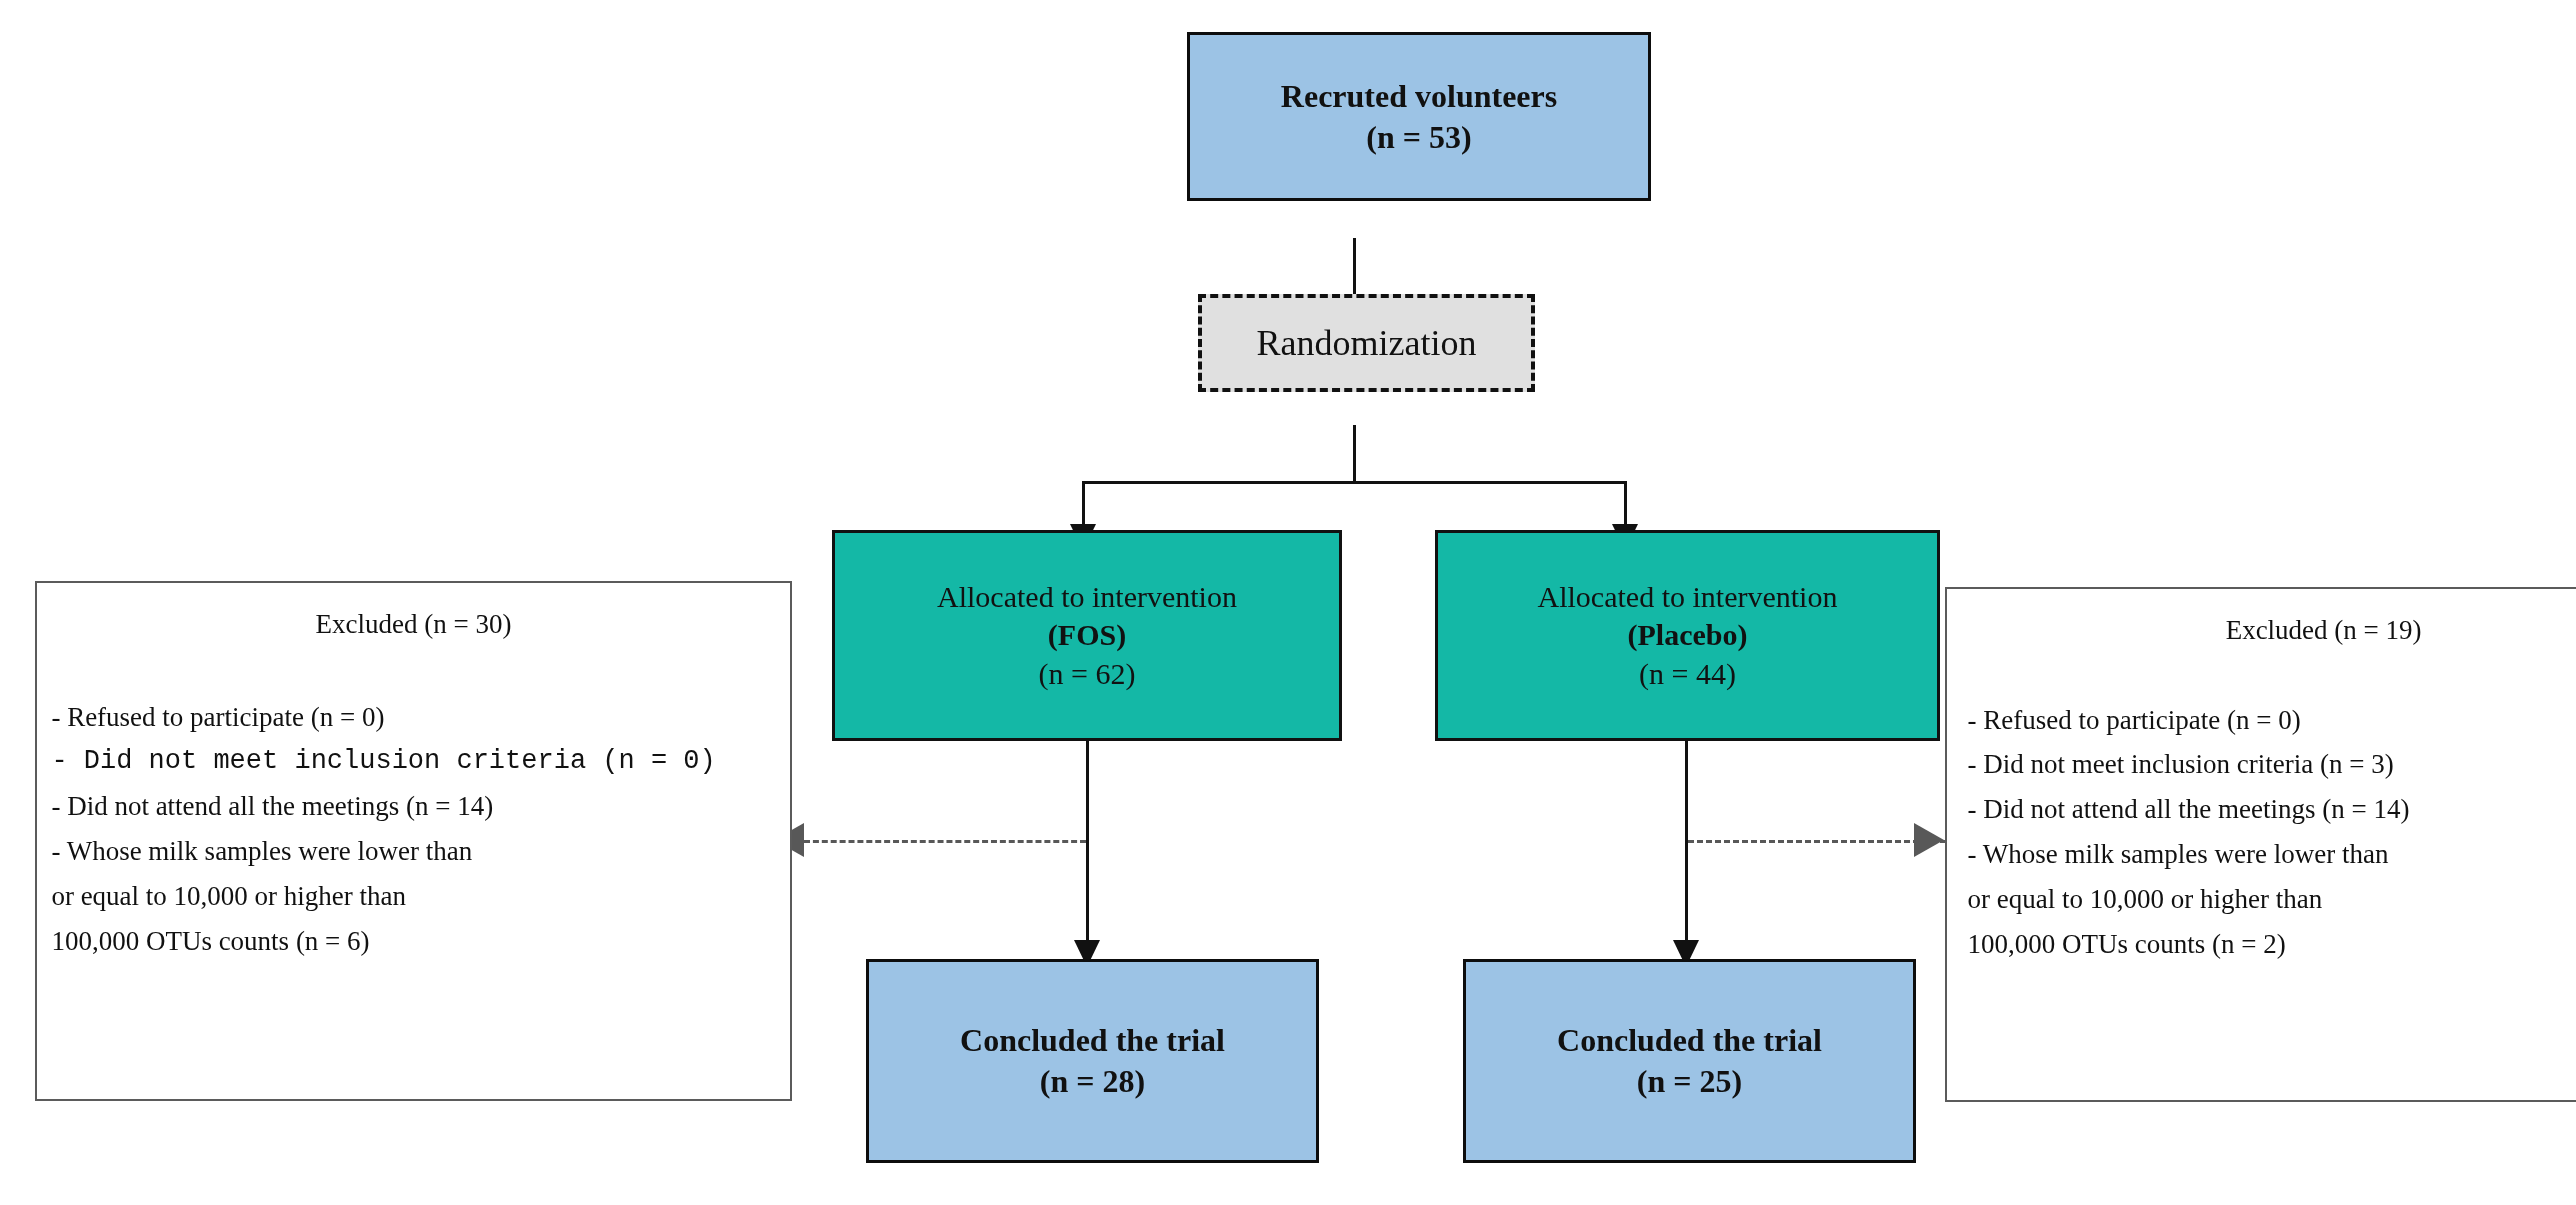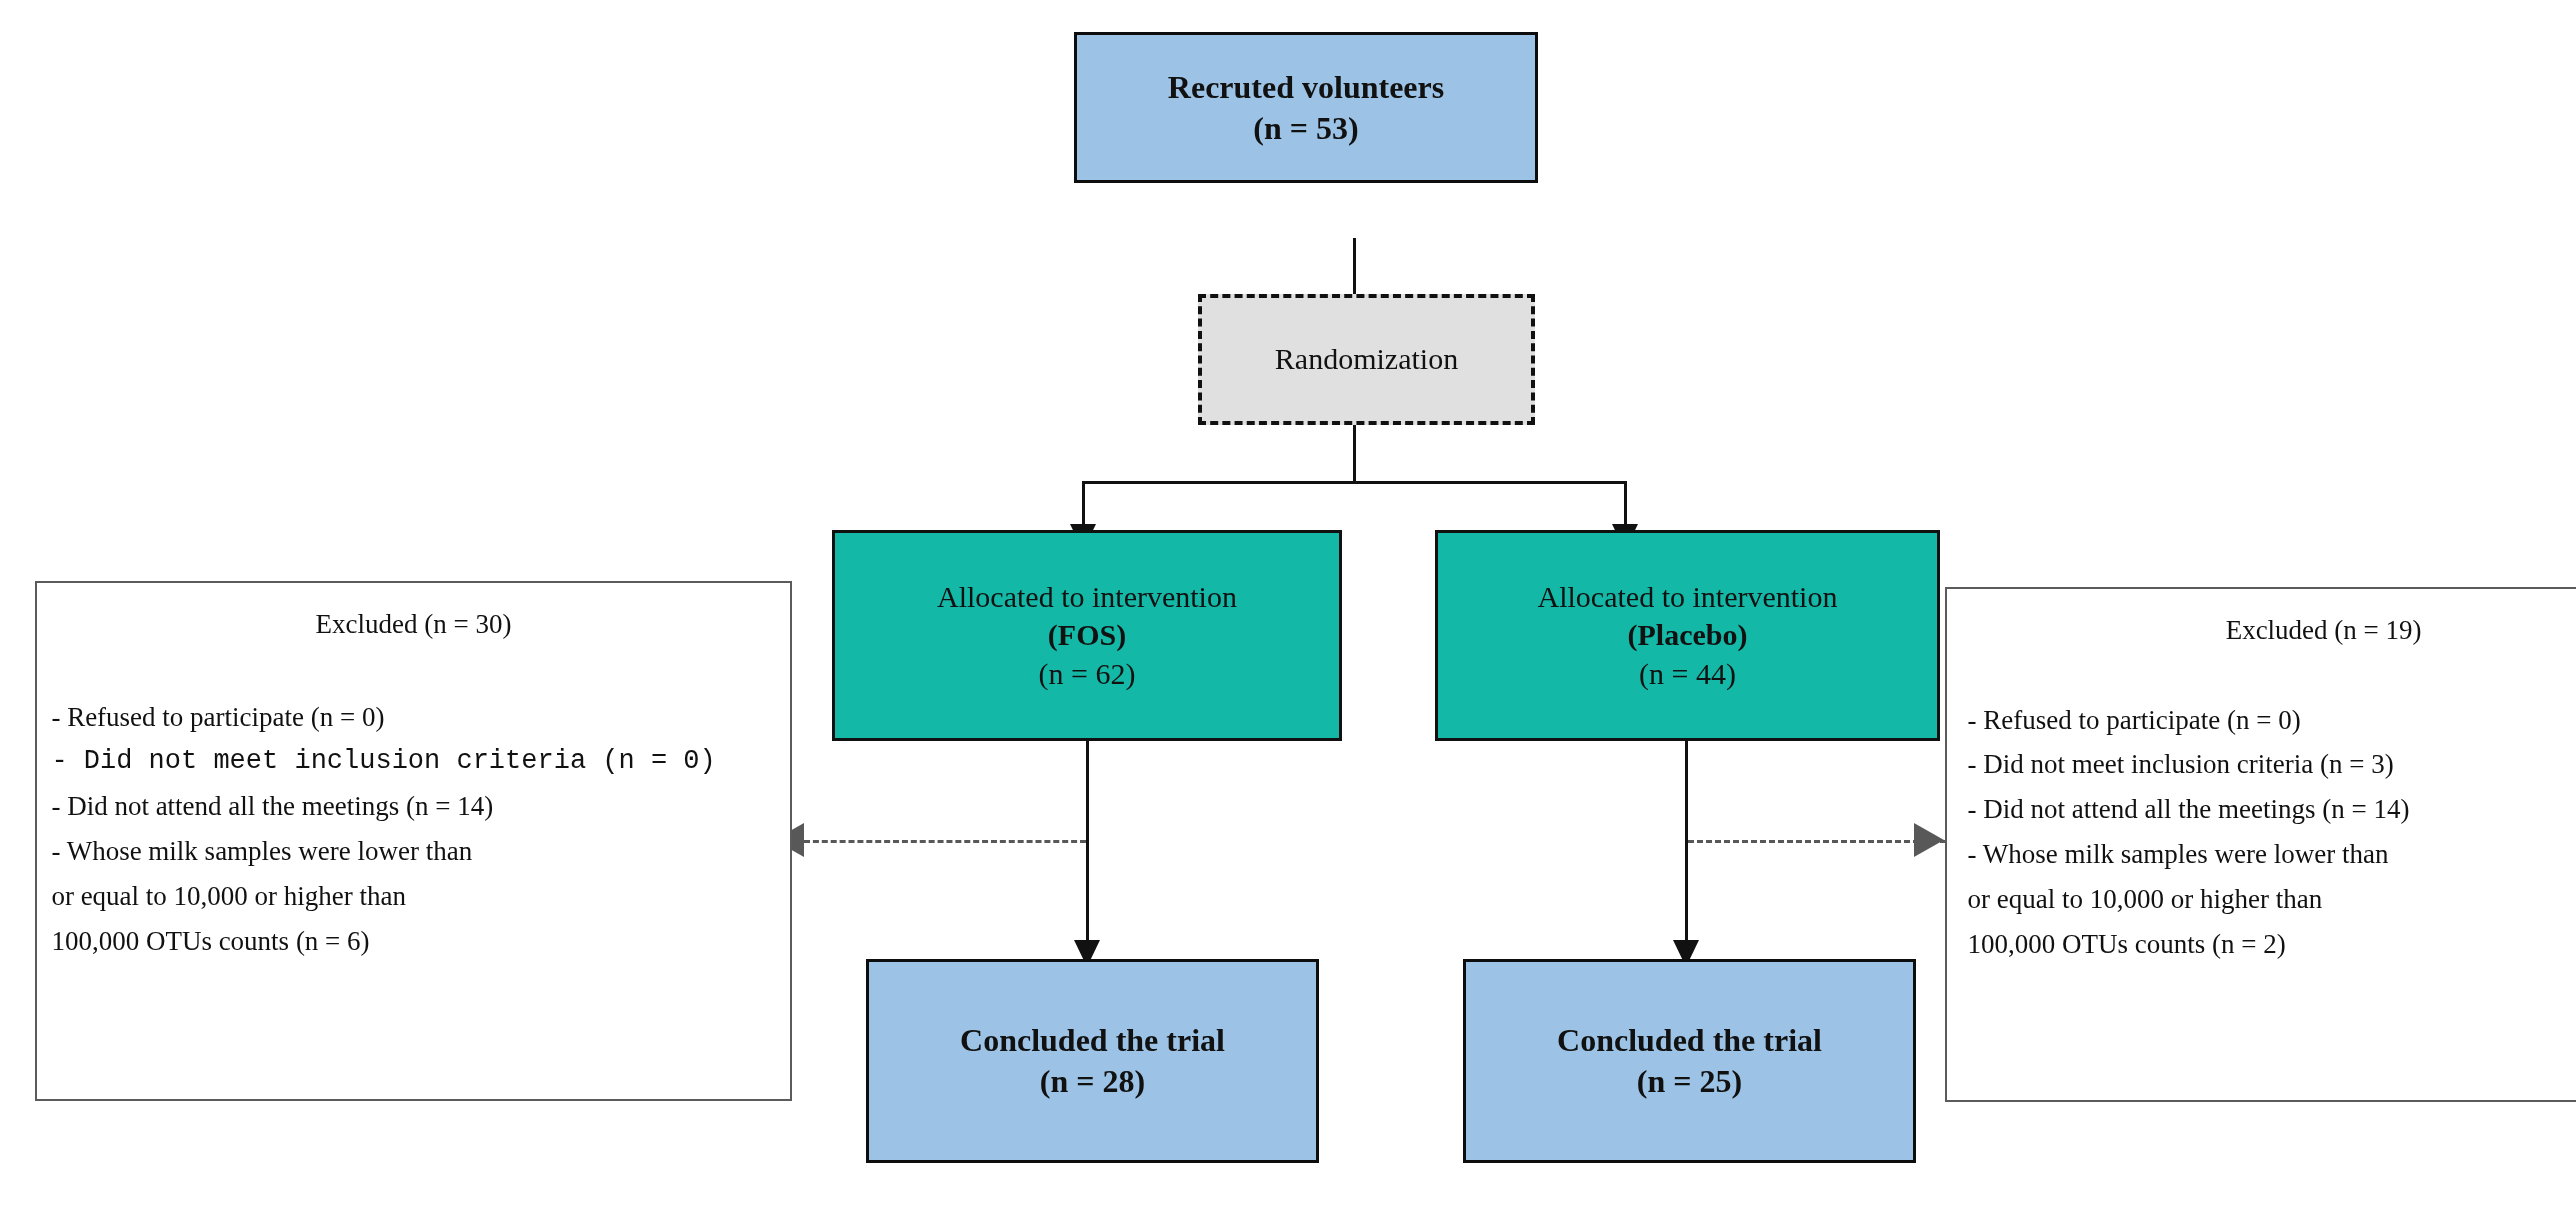--- a/index.html
+++ b/index.html
@@ -106,28 +106,28 @@
     border-top: 17.5px solid transparent;
     border-bottom: 17.5px solid transparent;
     border-left: 30px solid #585858;
   }
 </style>
 </head>
 <body>
 
 <div id="canvas">
 
-  <div class="node blue" style="left:1074px; top:32px; width:464px; height:151px; font-size:32px;text-align:center;">
+  <div class="node blue" style="left:1187px; top:32px; width:464px; height:169px; font-size:32px;text-align:center;">
     <span class="line bold">Recruted volunteers</span>
     <span class="line bold">(n = 53)</span>
   </div>
 
   <div class="vline" style="left:1353px; top:238px; width:2.6px; height:57px;"></div>
 
-  <div class="node dashed" style="left:1198px; top:294px; width:337px; height:131px; font-size:30px;">
+  <div class="node dashed" style="left:1198px; top:294px; width:337px; height:98px; font-size:36px;">
     <span class="line">Randomization</span>
   </div>
 
   <div class="vline" style="left:1353px; top:425px; width:2.6px; height:58px;"></div>
 
   <div class="hline" style="left:1083px; top:481px; width:542px; height:3.1px;"></div>
 
   <div class="vline" style="left:1082px; top:481px; width:2.6px; height:57px;"></div>
   <div class="arrowhead-down" style="left:1070px; top:524px;"></div>
 

